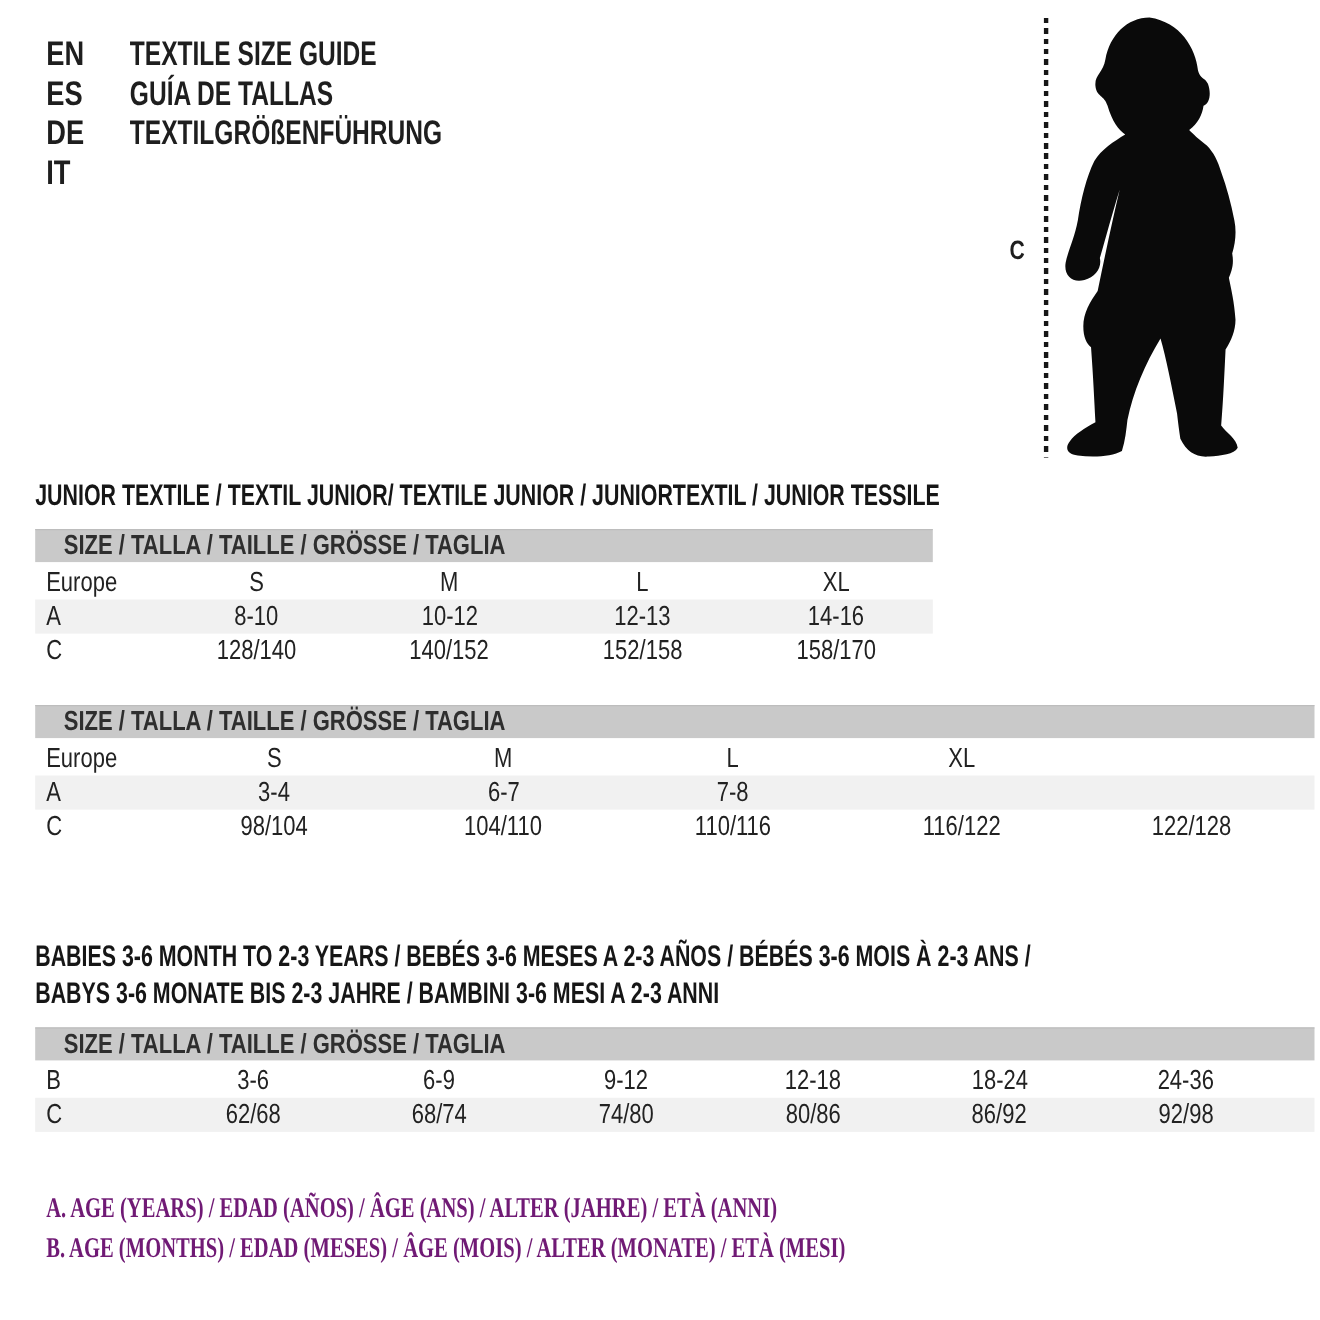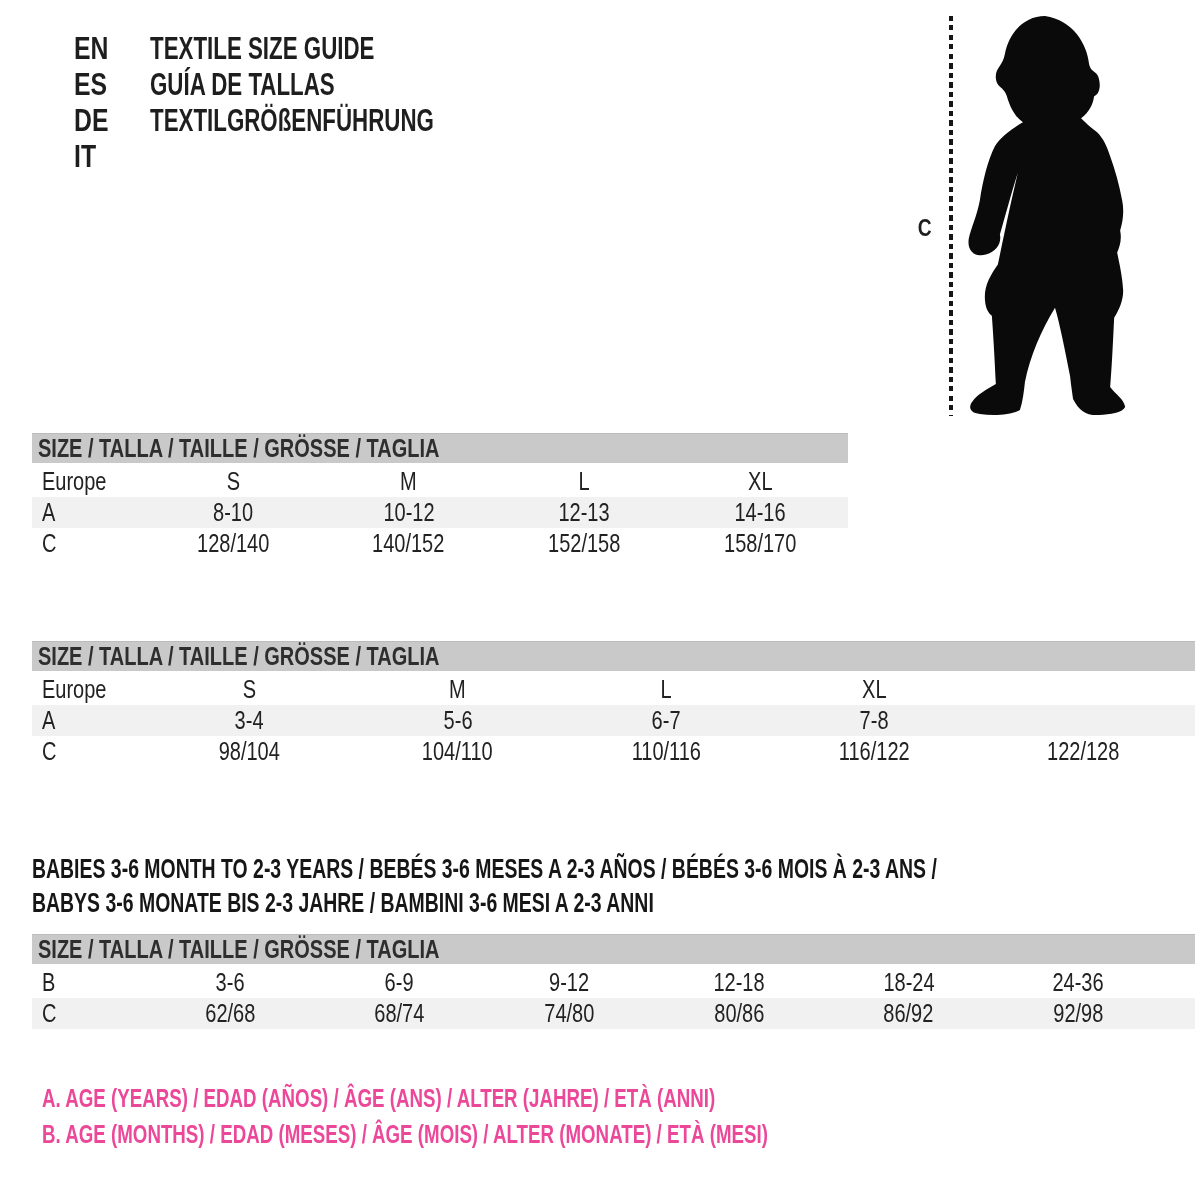--- a/index.html
+++ b/index.html
@@ -14,21 +14,21 @@
   }
   .page{position:absolute;inset:0;width:1200px;height:1200px;}
 
   
   .cond-t{display:inline-block;transform:scaleX(0.72);transform-origin:0 50%;white-space:nowrap;}
   .cond-c{display:inline-block;transform:scaleX(0.80);transform-origin:50% 50%;white-space:nowrap;}
   .cond-l{display:inline-block;transform:scaleX(0.80);transform-origin:0 50%;white-space:nowrap;}
 
   
   .lang-block{position:absolute;top:31px;left:42px;}
-  .lang-row{display:flex;align-items:center;height:36px;font-weight:bold;font-size:31px;letter-spacing:0;margin-left:32px;}
+  .lang-row{display:flex;align-items:center;height:36px;font-weight:bold;font-size:31px;letter-spacing:0;}
   .lang-code{width:76px;flex:0 0 76px;}
   .lang-label{flex:1;}
 
   
   .figure{position:absolute;top:0;left:890px;width:300px;height:430px;}
   .measure-line{
     position:absolute;left:59px;top:16px;width:4px;height:400px;
     background:repeating-linear-gradient(to bottom,#161616 0 5px,transparent 5px 9.5px);
   }
   .measure-label{position:absolute;left:26px;top:214px;font-size:24px;font-weight:bold;}
@@ -37,33 +37,33 @@
   
   .section{position:absolute;left:32px;}
   .section-junior{top:433px;width:816px;}
   .section-children{top:641px;width:1163px;}
   .section-babies{top:852px;width:1163px;}
   .section h2{margin:0 0 14px 0;padding:0;font-size:27px;line-height:34px;font-weight:bold;color:#161616;}
   .section h2 sub{font-size:0.62em;vertical-align:-0.25em;}
 
   .size-bar{
     height:30px;background:#c9c9c9;border-top:1px solid #bcbcbc;
-    display:flex;align-items:flex-end;padding-left:6px;box-sizing:border-box;
+    display:flex;align-items:flex-end;padding-left:26px;box-sizing:border-box;
     font-size:25px;font-weight:bold;color:#2e2e2e;margin-bottom:3px;
   }
   .trow{display:grid;height:31px;align-items:center;font-size:25px;color:#222;text-decoration:underline;}
   .trow.shaded{background:#f1f1f1;}
   .cell{text-align:center;overflow:visible;}
   .cell.first{text-align:left;padding-left:10px;}
   .section-children .trow{padding-right:8px;}
   .section-babies .trow{padding-right:32px;}
 
   
   .legend{position:absolute;top:1080px;left:42px;}
-  .legend-line{height:36.5px;display:flex;align-items:center;font-size:26px;font-weight:bold;color:#ec4899;}
+  .legend-line{height:36.5px;display:flex;align-items:center;font-size:26px;font-weight:bold;color:#701a75;font-family:Liberation Serif, serif;}
 </style>
 </head>
 <body>
 
 <div class="page">
 
   <div class="lang-block">
     <div class="lang-row">
       <span class="lang-code"><span class="cond-l">EN</span></span>
       <span class="lang-label"><span class="cond-t">TEXTILE SIZE GUIDE</span></span>
@@ -120,20 +120,21 @@
         C 140 134 136 126 130 120
         C 122 114 118 110 114 106
         C 122 100 126 92 127 84
         C 133 82 134 72 131 64
         C 128 58 124 60 122 52
         C 120 32 106 8 78 4 Z"></path>
     </svg>
   </div>
 
   <div class="section section-junior">
+    <h2><span class="cond-t">JUNIOR TEXTILE / TEXTIL JUNIOR/ TEXTILE JUNIOR / JUNIORTEXTIL / JUNIOR TESSILE</span></h2>
     <div class="size-bar">
         <span class="cond-l">SIZE / TALLA / TAILLE / GRÖSSE / TAGLIA</span>
       </div>
     <div class="table">
         <div class="trow" style="grid-template-columns: 113px repeat(4, 1fr);">
           <div class="cell first"><span class="cond-l">Europe</span></div>
           <div class="cell"><span class="cond-c">S</span></div>
           <div class="cell"><span class="cond-c">M</span></div>
           <div class="cell"><span class="cond-c">L</span></div>
           <div class="cell"><span class="cond-c">XL</span></div>
@@ -163,21 +164,20 @@
         <div class="trow" style="grid-template-columns: 113px repeat(5, 1fr);">
           <div class="cell first"><span class="cond-l">Europe</span></div>
           <div class="cell"><span class="cond-c">S</span></div>
           <div class="cell"><span class="cond-c">M</span></div>
           <div class="cell"><span class="cond-c">L</span></div>
           <div class="cell"><span class="cond-c">XL</span></div>
         </div>
         <div class="trow shaded" style="grid-template-columns: 113px repeat(5, 1fr);">
           <div class="cell first"><span class="cond-l">A</span></div>
           <div class="cell"><span class="cond-c">3-4</span></div>
-          <div class="cell"><span class="cond-c">5-6</span></div>
           <div class="cell"><span class="cond-c">6-7</span></div>
           <div class="cell"><span class="cond-c">7-8</span></div>
         </div>
         <div class="trow" style="grid-template-columns: 113px repeat(5, 1fr);">
           <div class="cell first"><span class="cond-l">C</span></div>
           <div class="cell"><span class="cond-c">98/104</span></div>
           <div class="cell"><span class="cond-c">104/110</span></div>
           <div class="cell"><span class="cond-c">110/116</span></div>
           <div class="cell"><span class="cond-c">116/122</span></div>
           <div class="cell"><span class="cond-c">122/128</span></div>

